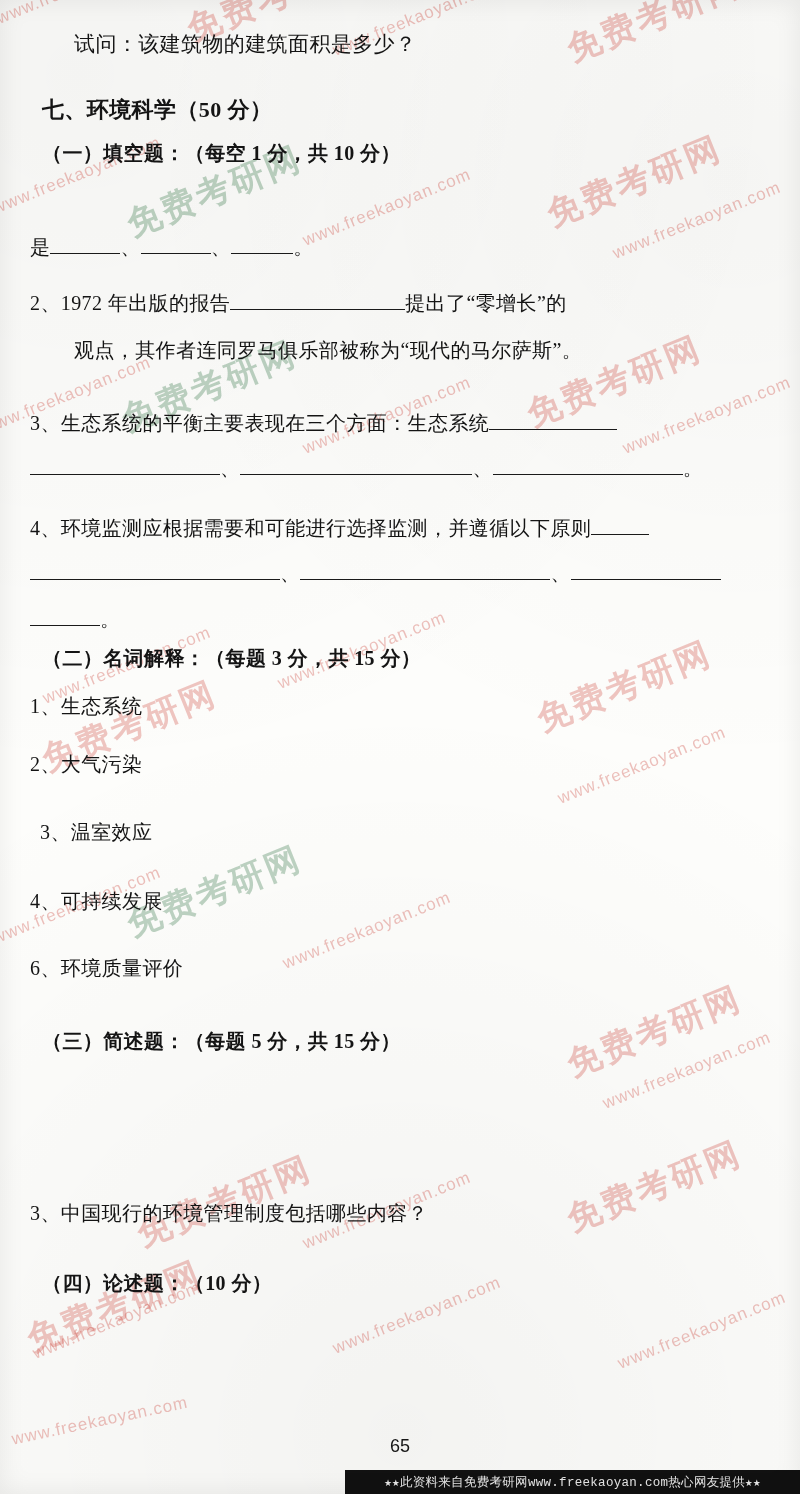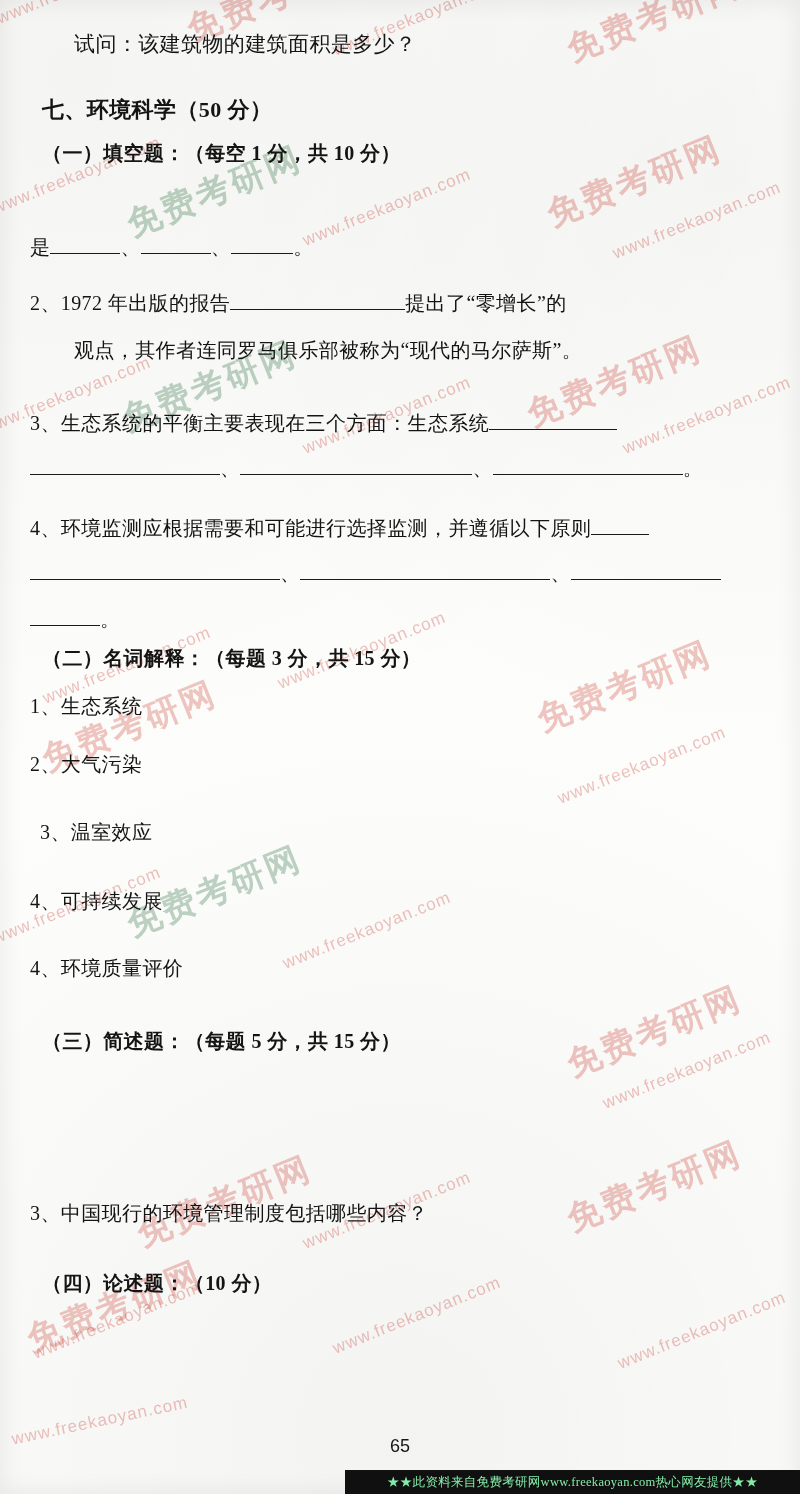--- a/index.html
+++ b/index.html
@@ -108,23 +108,23 @@
     color: #161616;
   }
 
   .footer-bar {
     position: absolute;
     left: 345px;
     top: 1470px;
     width: 455px;
     height: 24px;
     background: #111111;
-    color: #86efac;
+    color: #e5e5e5;
     font-size: 12.5px;
-    font-family: Liberation Serif, serif;
+    font-family: Liberation Mono, monospace;
     display: flex;
     align-items: center;
     justify-content: center;
     letter-spacing: 0.3px;
     overflow: hidden;
   }
 
   .edge-shadow {
     position: absolute;
     inset: 0;
@@ -218,21 +218,21 @@
     <div class="line" style="left:30px; top:606px;">
       <span class="blank b70"></span><span>。</span>
     </div>
 
     <div class="line bold" style="left:30px; top:645px;">（二）名词解释：（每题 3 分，共 15 分）</div>
 
     <div class="line" style="left:30px; top:693px;">1、生态系统</div>
     <div class="line" style="left:30px; top:751px;">2、大气污染</div>
     <div class="line" style="left:40px; top:819px;">3、温室效应</div>
     <div class="line" style="left:30px; top:888px;">4、可持续发展</div>
-    <div class="line" style="left:30px; top:955px;">4、环境质量评价</div>
+    <div class="line" style="left:30px; top:955px;">6、环境质量评价</div>
 
     <div class="line bold" style="left:30px; top:1028px;">（三）简述题：（每题 5 分，共 15 分）</div>
 
     <div class="line" style="left:30px; top:1200px;">3、中国现行的环境管理制度包括哪些内容？</div>
 
     <div class="line bold" style="left:30px; top:1270px;">（四）论述题：（10 分）</div>
 
     <div class="page-number">65</div>
   </div>
 

